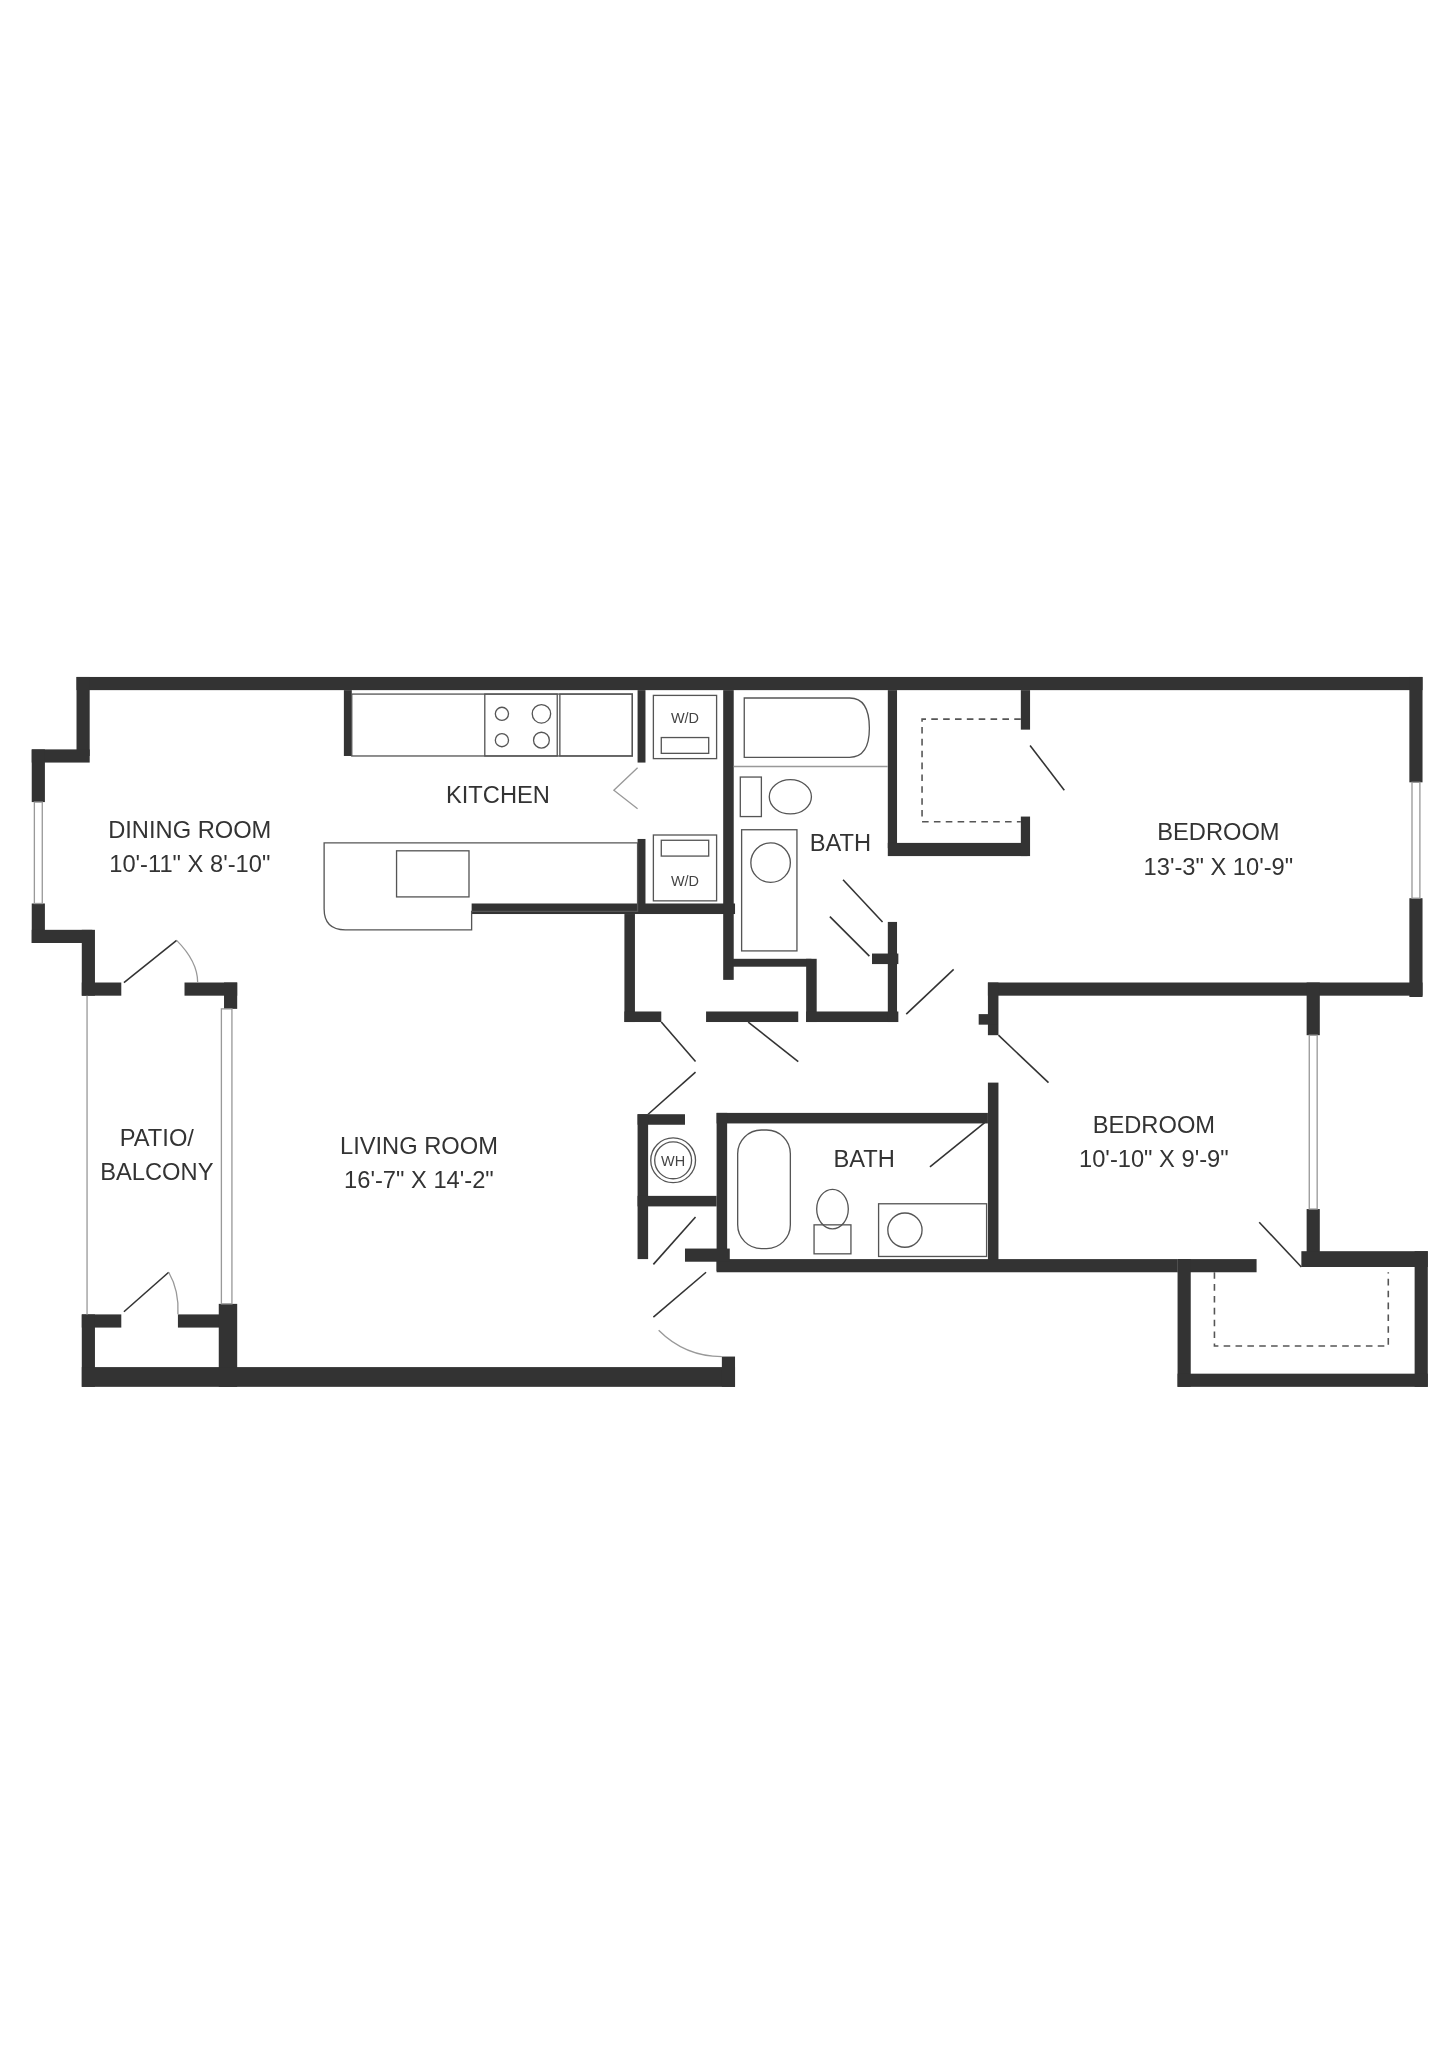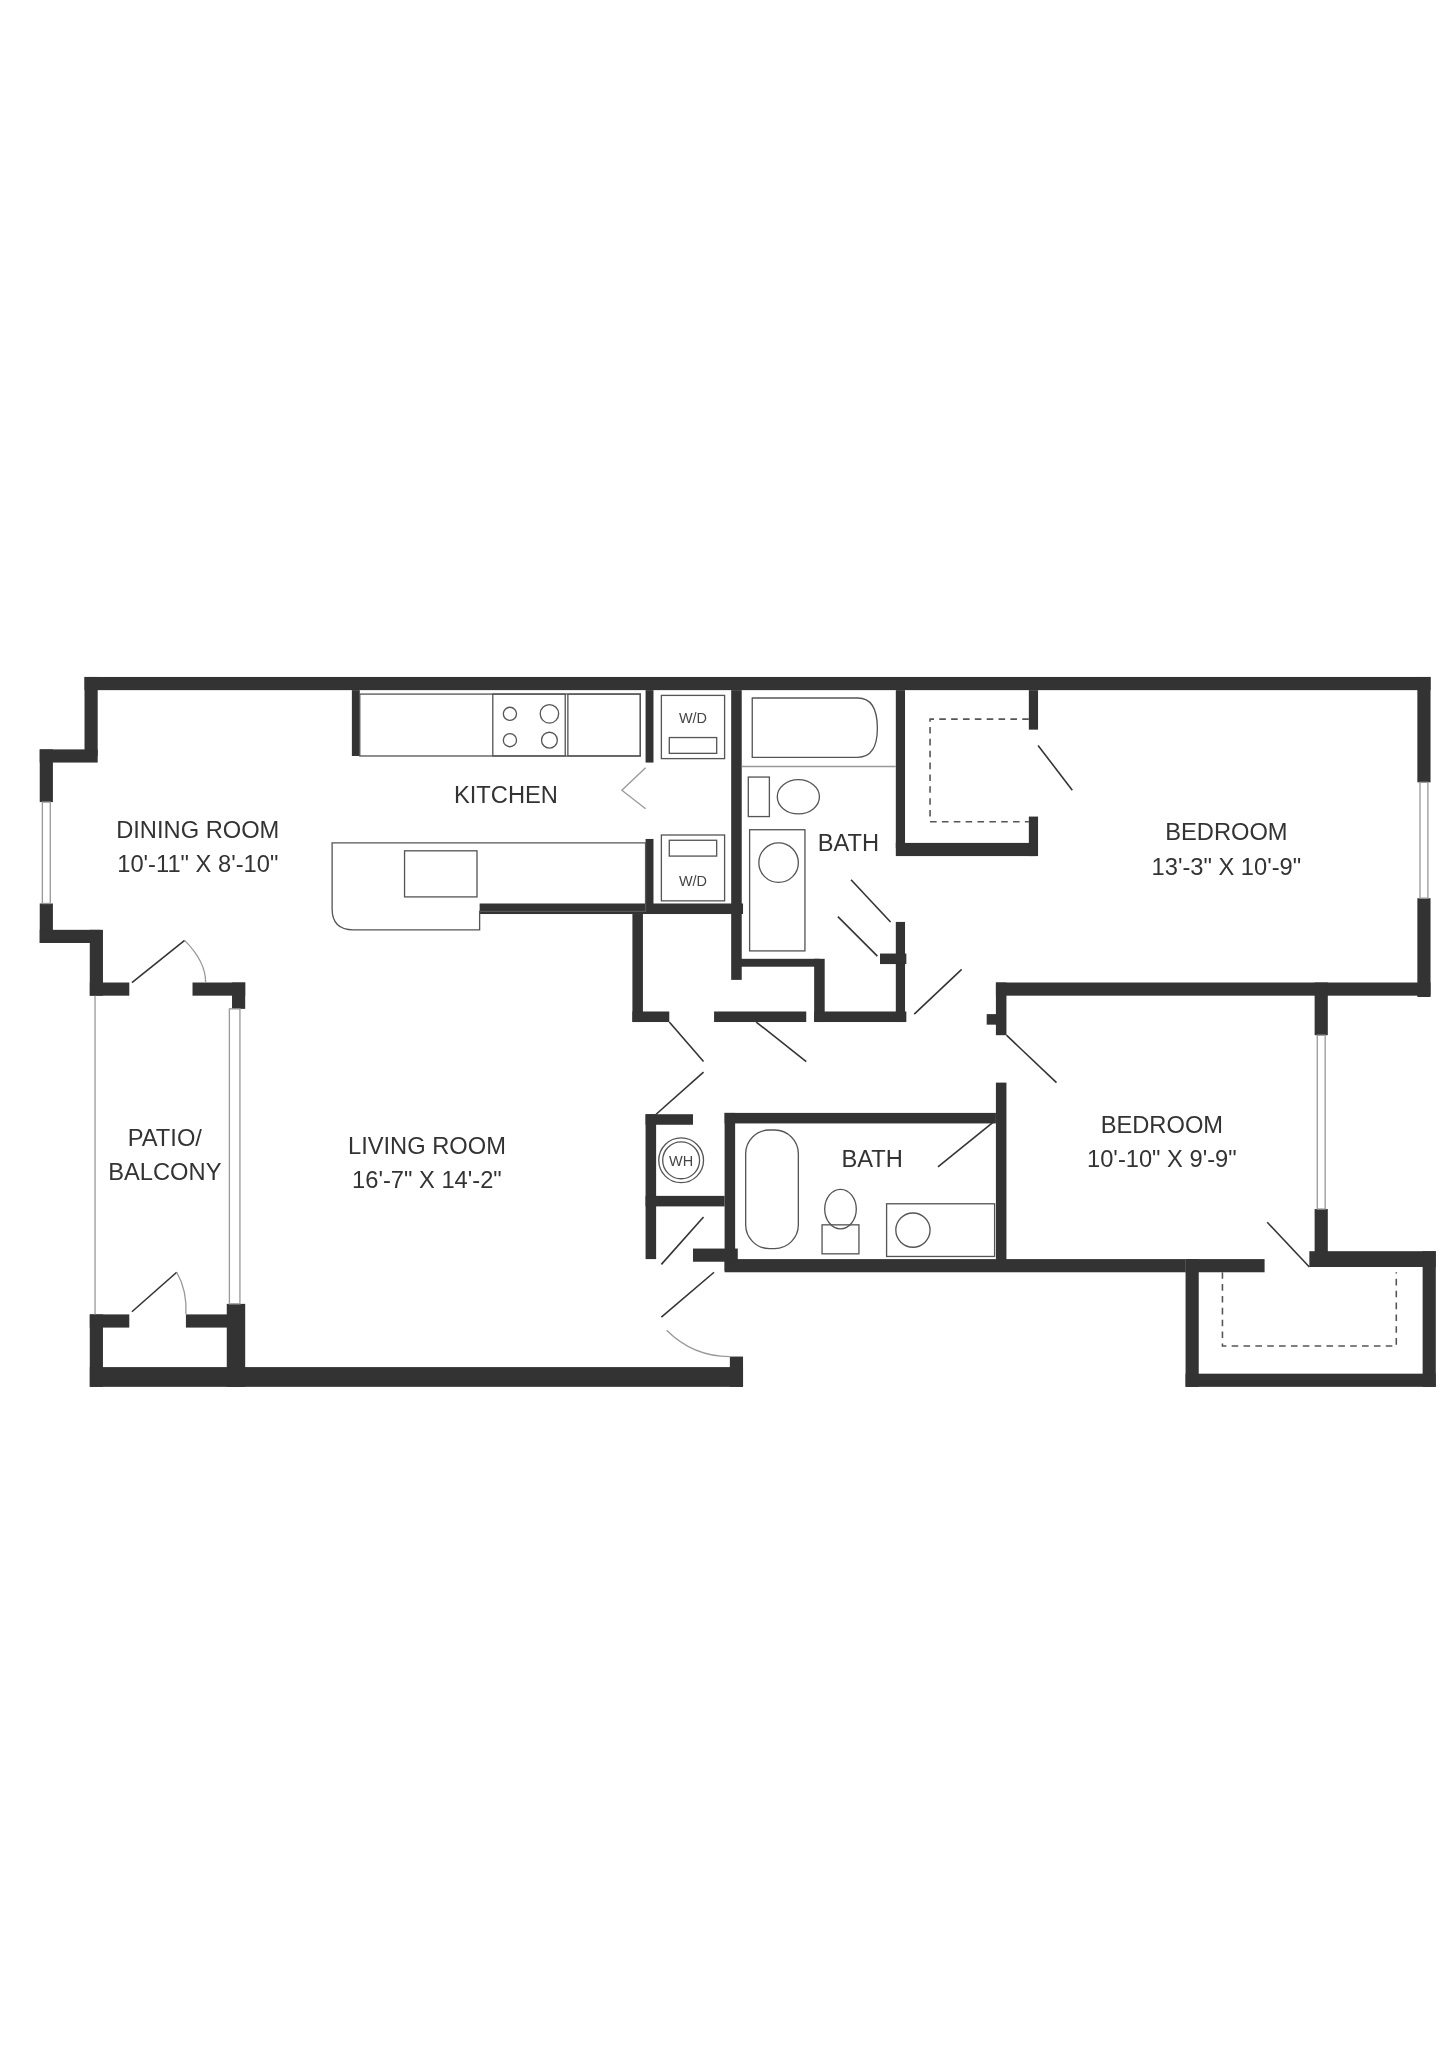--- a/index.html
+++ b/index.html
@@ -1,16 +1,16 @@
 <!DOCTYPE html>
 <html><head>
 <meta charset="utf-8">
 <style>
 html,body{margin:0;padding:0;background:#fff;}
-#wrap{width:1161px;height:2048px;position:relative;margin-left:8px;}
+#wrap{width:1161px;height:2048px;position:relative;}
 svg{display:block;}
 .wall{fill:#333333;}
 .ln{fill:none;stroke:#555;stroke-width:1;}
 .lt{fill:none;stroke:#999;stroke-width:1;}
 .dash{fill:none;stroke:#555;stroke-width:1.2;stroke-dasharray:5 4;}
 .door{fill:#fff;stroke:#333;stroke-width:1.2;}
 .lbl{font-family:"Liberation Sans",sans-serif;font-size:18px;fill:#333;text-anchor:middle;}
 .sm{font-family:"Liberation Sans",sans-serif;font-size:11px;fill:#444;text-anchor:middle;}
 </style>
 </head>

